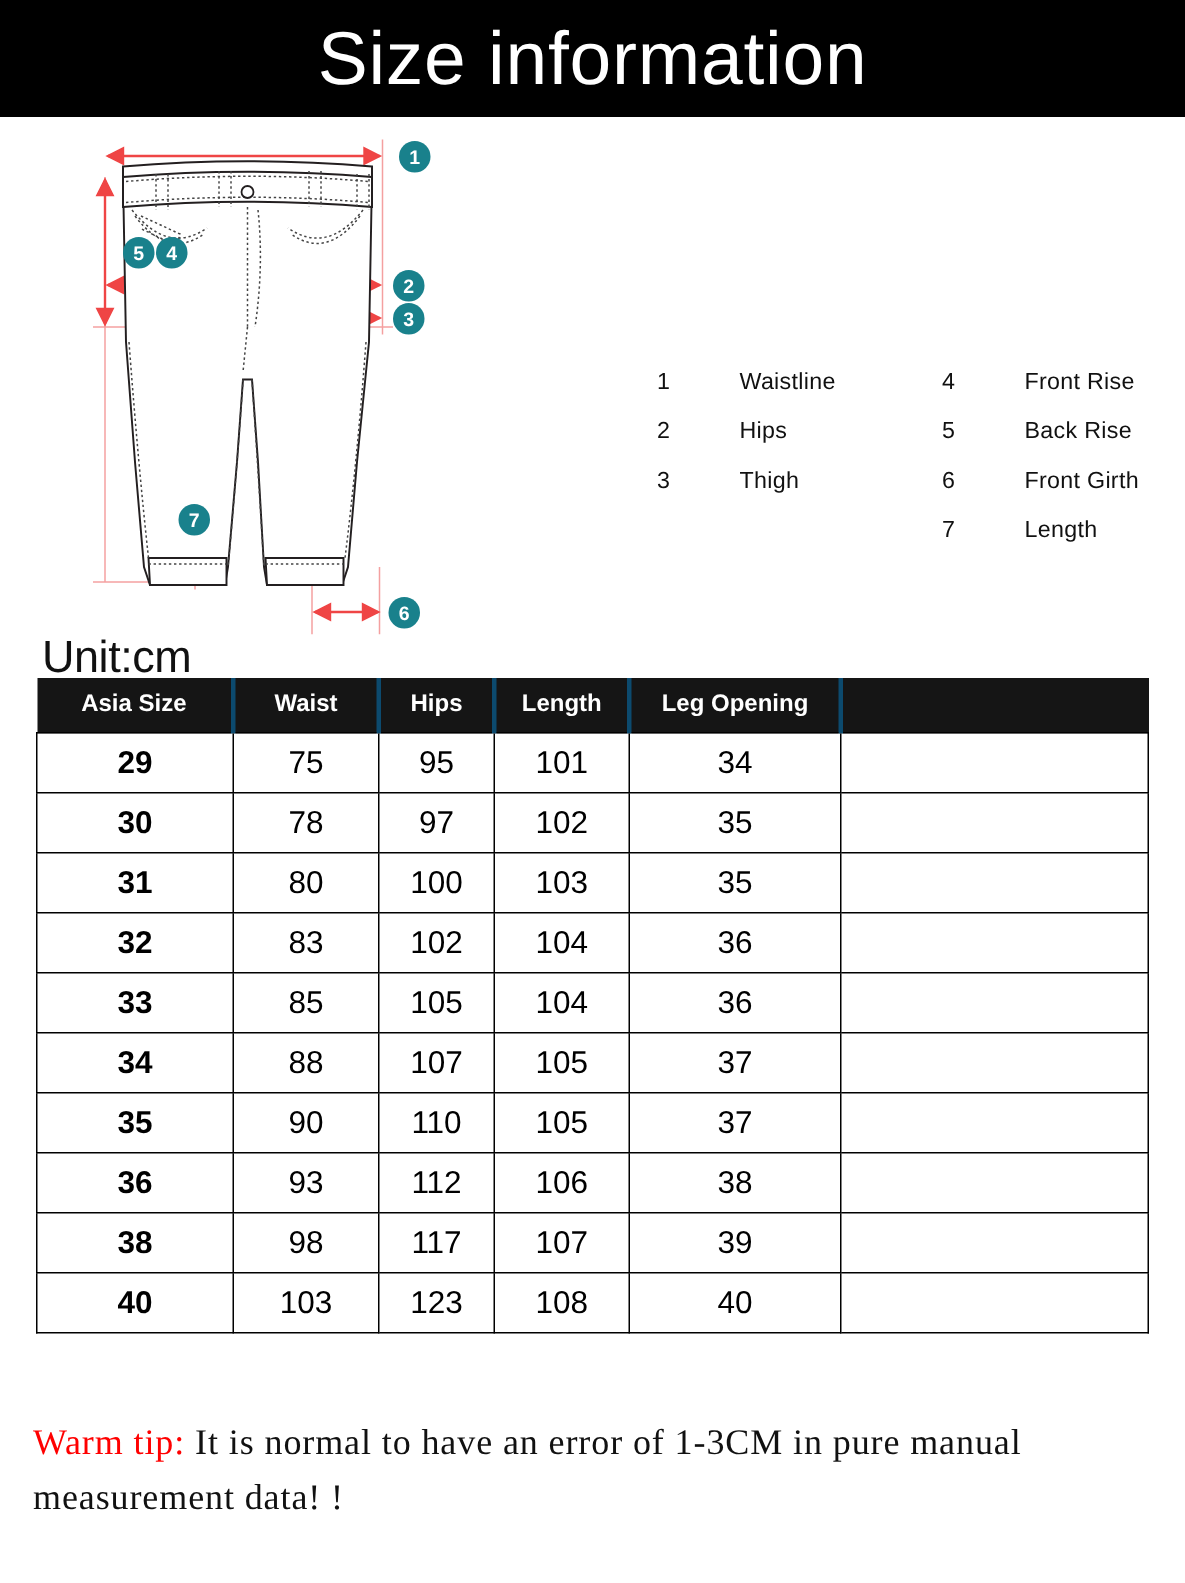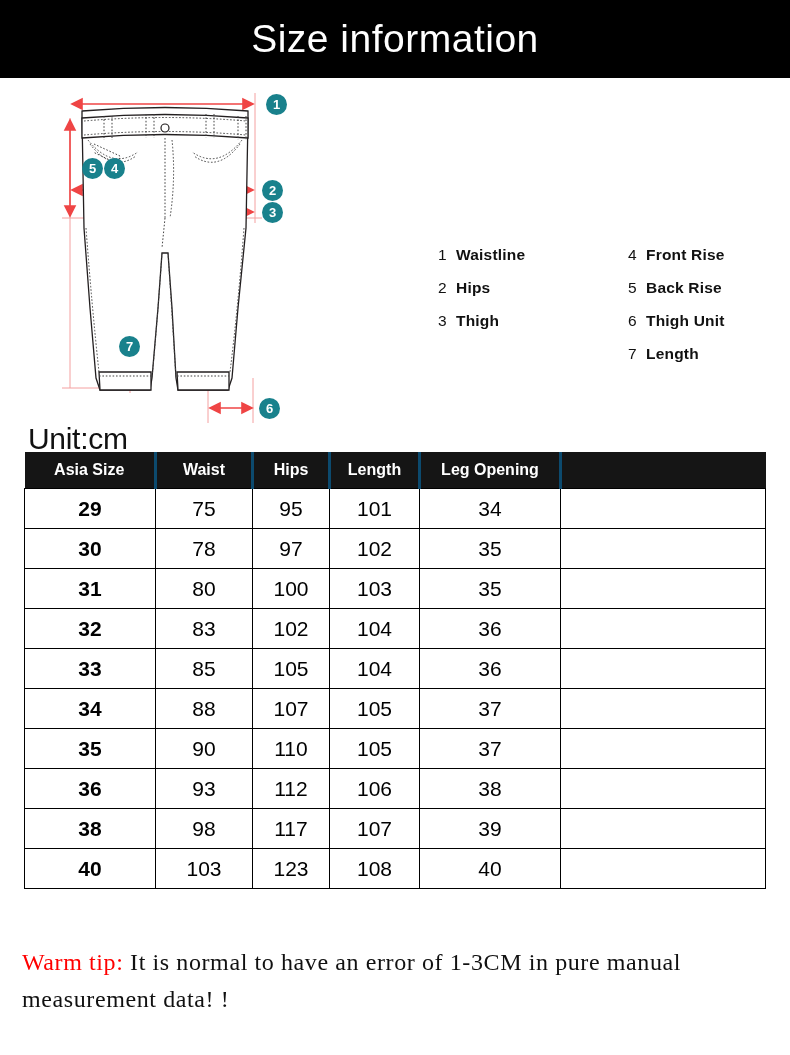--- a/index.html
+++ b/index.html
@@ -26,21 +26,21 @@
   }
   #header-title {
     position: absolute;
     left: 0;
     top: 0;
     width: 790px;
     height: 78px;
     line-height: 78px;
     text-align: center;
     color: #ffffff;
-    font-size: 39px;
+    font-size: 50px;
     font-weight: 400;
     letter-spacing: 0.5px;
     font-family: "Liberation Sans", sans-serif;
   }
 
   
   #diagram-area {
     position: absolute;
     left: 0;
     top: 78px;
@@ -87,22 +87,23 @@
     font-size: 15.5px;
     color: #111111;
     font-family: "Liberation Sans", sans-serif;
   }
   .legend-num {
     display: inline-block;
     width: 18px;
     font-weight: 400;
   }
   .legend-label {
-    font-weight: bold;
+    font-weight: normal;
     letter-spacing: 0.2px;
+    margin-left: 37px;
   }
 
   
   #unit-label {
     position: absolute;
     left: 28px;
     top: 422px;
     font-size: 30px;
     color: #111111;
     font-family: "Liberation Sans", sans-serif;
@@ -300,21 +301,21 @@
     </div>
   </div>
   <div class="legend-col" id="legend-col-right">
     <div class="legend-row">
       <span class="legend-num">4</span><span class="legend-label">Front Rise</span>
     </div>
     <div class="legend-row">
       <span class="legend-num">5</span><span class="legend-label">Back Rise</span>
     </div>
     <div class="legend-row">
-      <span class="legend-num">6</span><span class="legend-label">Thigh Unit</span>
+      <span class="legend-num">6</span><span class="legend-label">Front Girth</span>
     </div>
     <div class="legend-row">
       <span class="legend-num">7</span><span class="legend-label">Length</span>
     </div>
   </div>
 </div>
 
 <div id="unit-label">Unit:cm</div>
 
 <table id="size-table">

